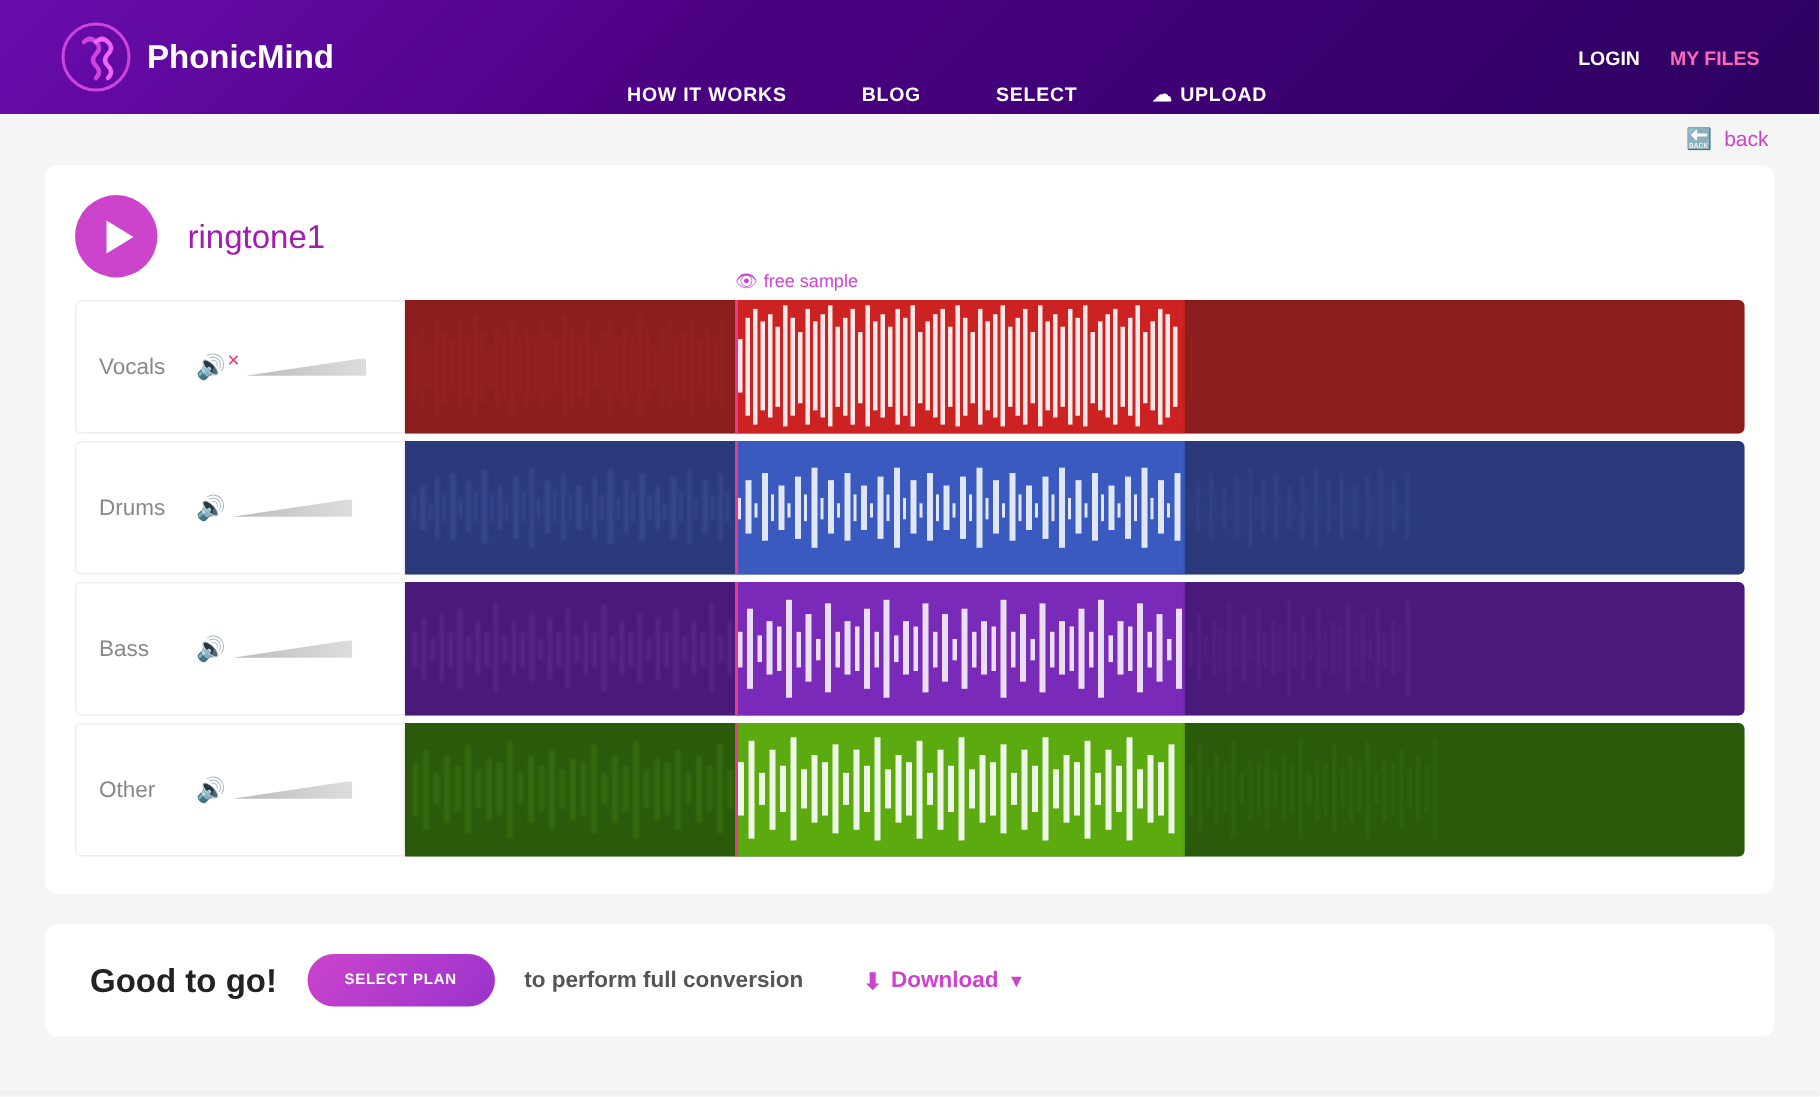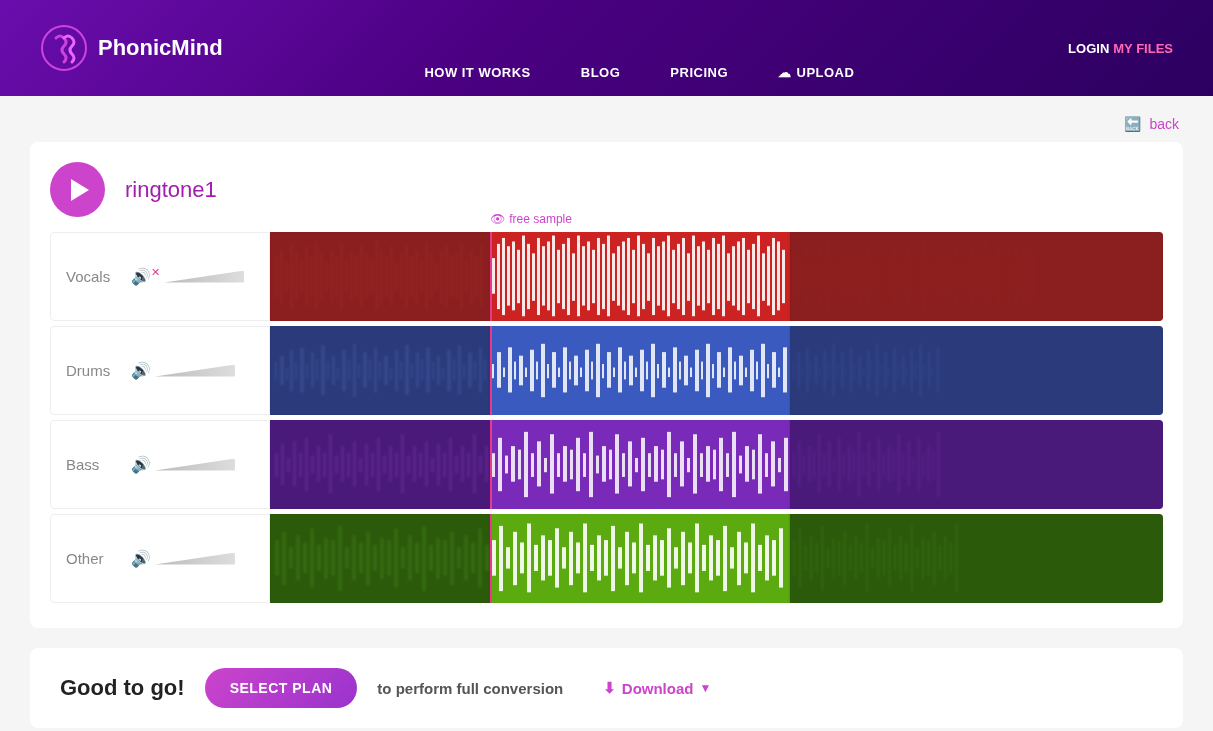--- a/index.html
+++ b/index.html
@@ -1,21 +1,21 @@
 <!DOCTYPE html>
 <html><head>
   <meta charset="utf-8">
   <style>
     * { margin: 0; padding: 0; box-sizing: border-box; }
     body { font-family: Arial, sans-serif; background: #f0f0f0; width: 1213px; min-height: 731px; }
 
     
     .header {
       background: linear-gradient(135deg, #6a0dad 0%, #4b0082 40%, #2c0060 100%);
-      height: 96px;
+      height: 76px;
       display: flex;
       align-items: center;
       padding: 0 40px;
       justify-content: space-between;
     }
     .logo-area {
       display: flex;
       align-items: center;
       gap: 10px;
     }
@@ -43,40 +43,40 @@
       margin-top: 48px;
     }
     .nav-upload {
       display: flex;
       align-items: center;
       gap: 5px;
     }
     .auth-area {
       display: flex;
       align-items: center;
-      gap: 4px;
+      gap: 20px;
       margin-left: 12px;
     }
     .login-btn {
       color: white;
       font-size: 13px;
       font-weight: bold;
       cursor: pointer;
     }
     .myfiles-btn {
       color: #ff69b4;
       font-size: 13px;
       font-weight: bold;
       cursor: pointer;
     }
 
     
     .main {
       background: #f5f5f5;
-      padding: 20px 30px;
+      padding: 8px 30px;
       min-height: 651px;
     }
     .back-link {
       text-align: right;
       margin-bottom: 10px;
       color: #cc44cc;
       font-size: 14px;
       cursor: pointer;
     }
     .back-link span { margin-right: 4px; }
@@ -239,21 +239,21 @@
       font-size: 22px;
       font-weight: bold;
       color: #222;
     }
     .select-plan-btn {
       background: linear-gradient(135deg, #cc44cc, #9933cc);
       color: white;
       border: none;
       border-radius: 25px;
       padding: 12px 25px;
-      font-size: 14px;
+      font-size: 10px;
       font-weight: bold;
       cursor: pointer;
       letter-spacing: 0.5px;
     }
     .perform-text {
       font-size: 15px;
       color: #555;
       font-weight: bold;
     }
     .download-btn {
@@ -279,21 +279,21 @@
       <circle cx="24" cy="24" r="22" fill="none" stroke="#cc44dd" stroke-width="2"></circle>
       <path d="M16 14 Q20 10 24 14 Q28 18 24 22 Q20 26 24 30 Q28 34 24 38" stroke="#cc44dd" stroke-width="3" fill="none" stroke-linecap="round"></path>
       <path d="M24 14 Q28 10 32 14 Q36 18 32 22 Q28 26 32 30 Q36 34 32 38" stroke="#ee66ff" stroke-width="3" fill="none" stroke-linecap="round"></path>
     </svg>
     <span class="logo-text">PhonicMind</span>
   </div>
 
   <nav class="nav">
     <a class="nav-item">HOW IT WORKS</a>
     <a class="nav-item">BLOG</a>
-    <a class="nav-item">PRICING</a>
+    <a class="nav-item">SELECT</a>
     <a class="nav-item nav-upload">
       <span>☁</span>
       <span>UPLOAD</span>
     </a>
   </nav>
 
   <div class="auth-area">
     <span class="login-btn">LOGIN</span>
     <span class="myfiles-btn">MY FILES</span>
   </div>

